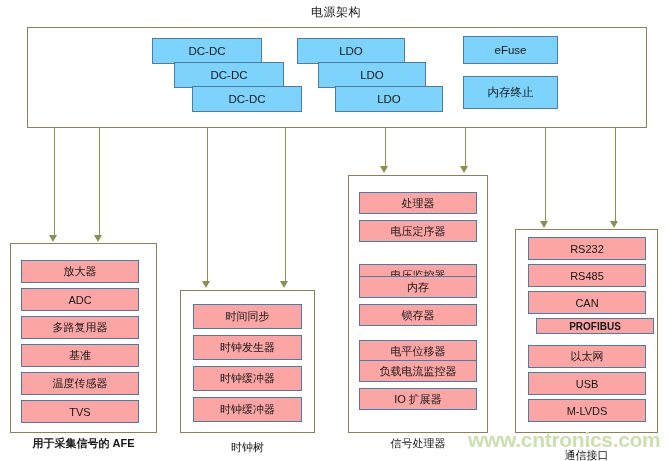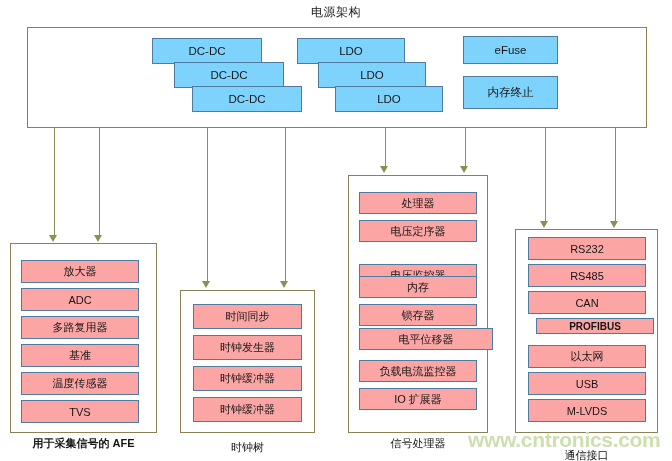--- a/index.html
+++ b/index.html
@@ -161,21 +161,21 @@
   <div class="item-box" style="left:193px; top:366px; width:109px; height:25px;">时钟缓冲器</div>
   <div class="item-box" style="left:193px; top:397px; width:109px; height:25px;">时钟缓冲器</div>
   <div class="caption" style="left:180px; top:440px; width:135px;">时钟树</div>
 
   <div class="group-box" style="left:348px; top:175px; width:140px; height:258px;"></div>
   <div class="item-box" style="left:359px; top:192px; width:118px; height:22px;">处理器</div>
   <div class="item-box" style="left:359px; top:220px; width:118px; height:22px;">电压定序器</div>
   <div class="item-box" style="left:359px; top:248px; width:118px; height:22px;margin-top:16px;">电压监控器</div>
   <div class="item-box" style="left:359px; top:276px; width:118px; height:22px;">内存</div>
   <div class="item-box" style="left:359px; top:304px; width:118px; height:22px;">锁存器</div>
-  <div class="item-box" style="left:359px; top:328px; width:134px; height:22px;">电平位移器</div>
+  <div class="item-box" style="left:359px; top:340px; width:118px; height:22px;">电平位移器</div>
   <div class="item-box" style="left:359px; top:360px; width:118px; height:22px;">负载电流监控器</div>
   <div class="item-box" style="left:359px; top:388px; width:118px; height:22px;">IO 扩展器</div>
   <div class="caption" style="left:348px; top:436px; width:140px;">信号处理器</div>
 
   <div class="group-box" style="left:515px; top:229px; width:143px; height:204px;"></div>
   <div class="item-box" style="left:528px; top:237px; width:118px; height:23px;">RS232</div>
   <div class="item-box" style="left:528px; top:264px; width:118px; height:23px;">RS485</div>
   <div class="item-box" style="left:528px; top:291px; width:118px; height:23px;">CAN</div>
   <div class="item-box bold" style="left:536px; top:318px; width:118px; height:16px;">PROFIBUS</div>
   <div class="item-box" style="left:528px; top:345px; width:118px; height:23px;">以太网</div>

